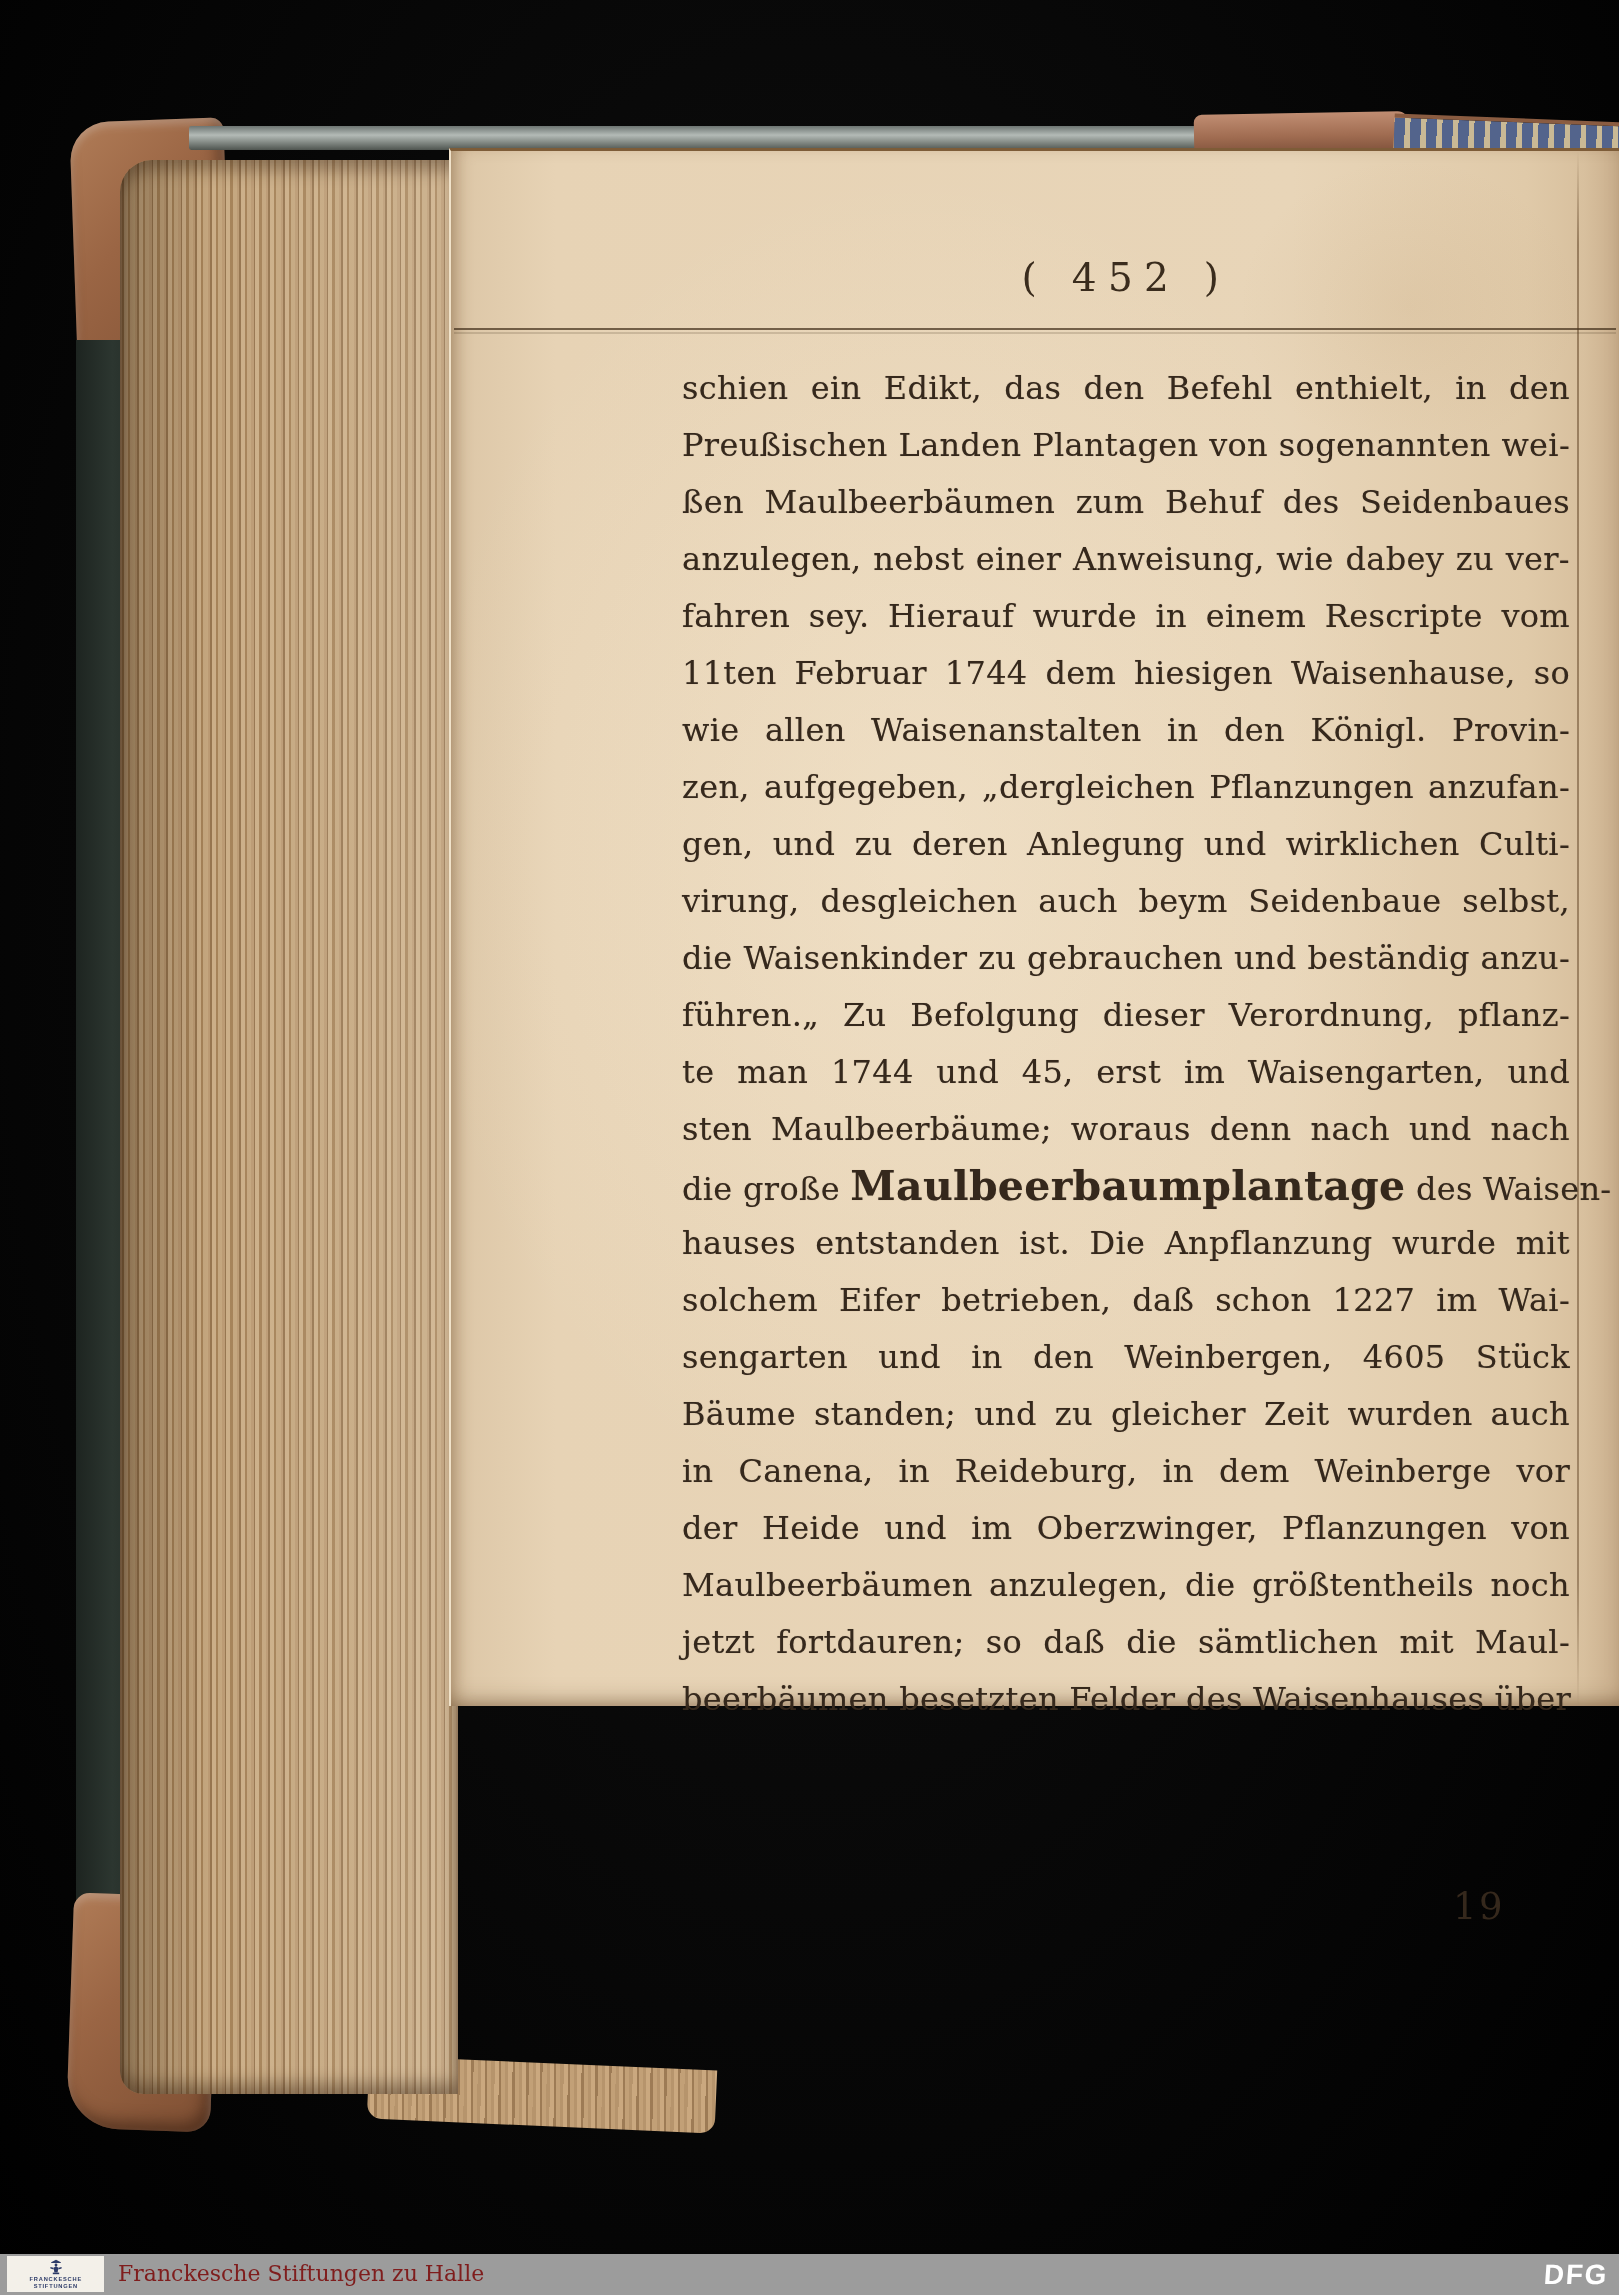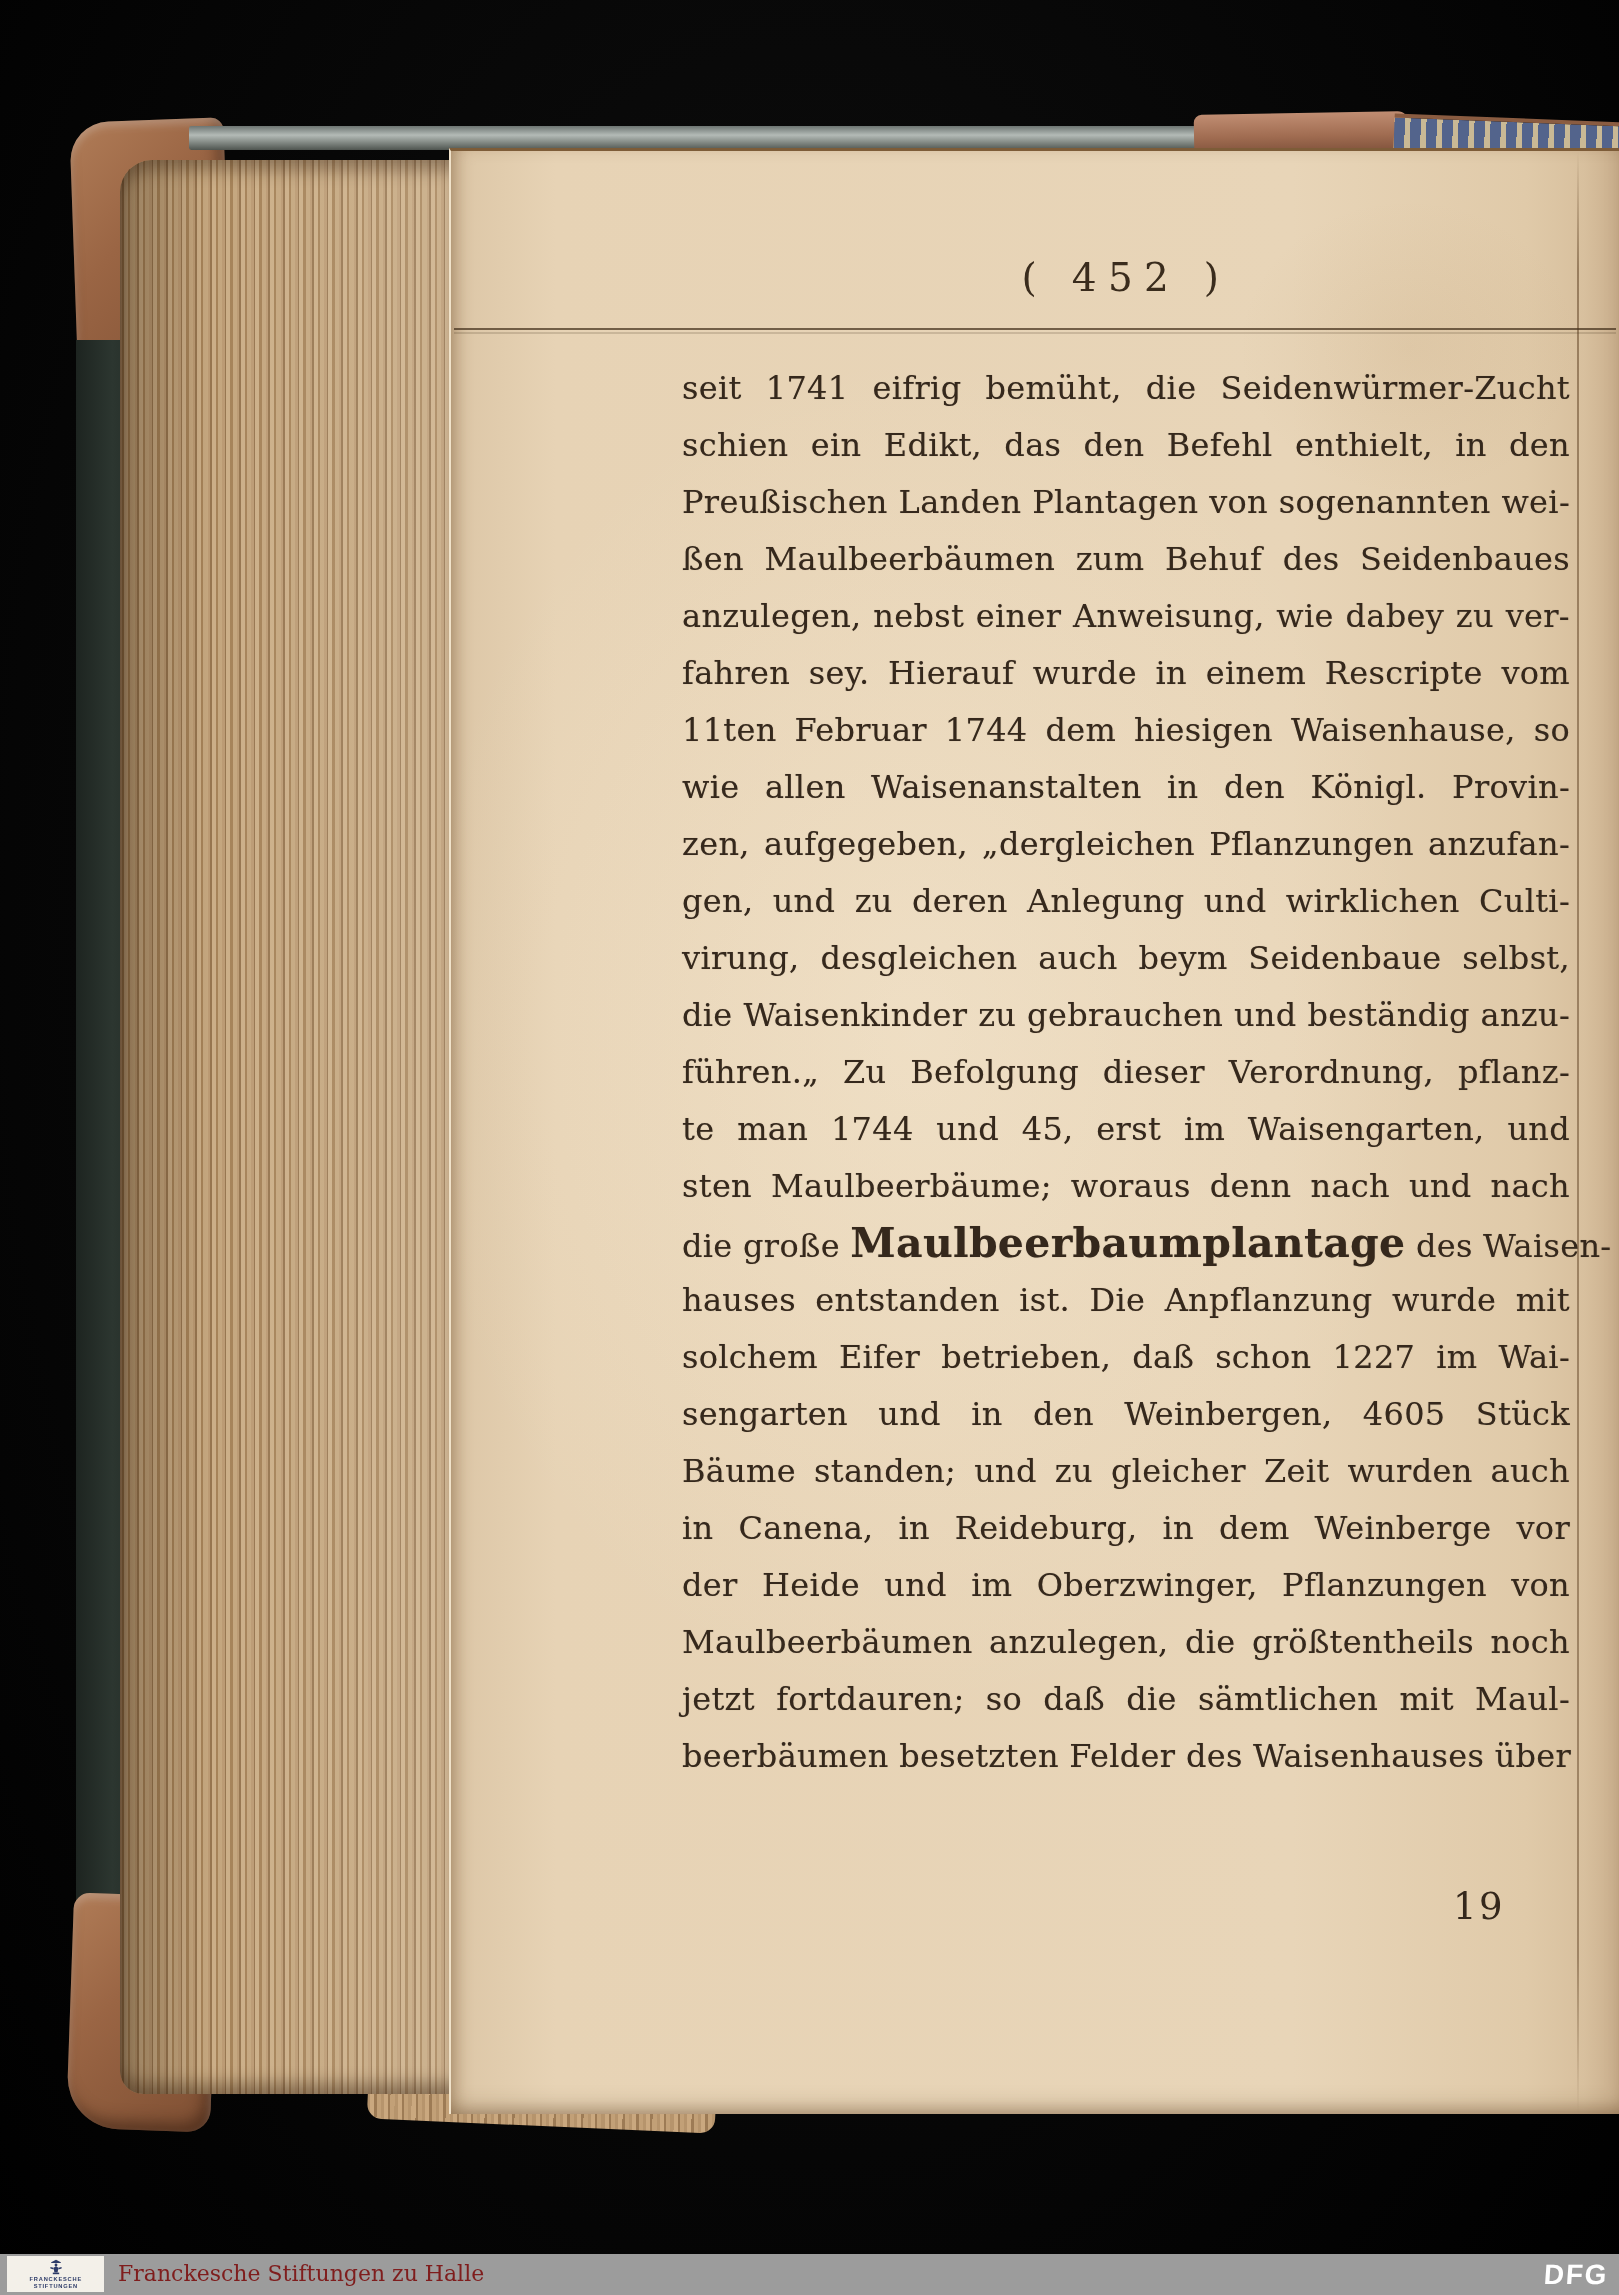--- a/index.html
+++ b/index.html
@@ -51,21 +51,21 @@
   }
   .bottom-edge{
     position:absolute;left:368px;top:2063px;width:348px;height:63px;
     transform:rotate(2.5deg);
     background:repeating-linear-gradient(88deg,#b6첫946c 0 3.2px,#caa87f 3.2px 7.3px,#9d7b55 7.3px 9.7px,#c2a077 9.7px 13.8px);
     background:repeating-linear-gradient(88deg,#b6946c 0 3.2px,#caa87f 3.2px 7.3px,#9d7b55 7.3px 9.7px,#c2a077 9.7px 13.8px);
     border-radius:0 0 14.6px 14.6px;
   }
   
   .page{
-    position:absolute;left:449px;top:148px;width:1170px;height:1966px;
+    position:absolute;left:449px;top:148px;width:1170px;height:1558px;
     border-top:3.2px solid #7d5c38;
     border-left:2.4px solid #f0e2ca;
     box-sizing:border-box;
     background:
       radial-gradient(ellipse 243px 211px at 82% 10%, rgba(170,130,80,.10), rgba(170,130,80,0) 70%),
       radial-gradient(ellipse 729px 972px at 40% 45%, rgba(252,242,222,.35), rgba(252,242,222,0) 70%),
       linear-gradient(90deg,#dcc6a6 0%,#e7d3b5 9%,#e8d5b8 72%,#e0caa9 92%,#d8c09e 97%,#c9ae8c 100%);
     box-shadow:inset 11.3px 0 18px -8px rgba(110,75,40,.45), inset 0 -14.6px 21px -11.3px rgba(90,60,30,.5);
   }
   .crease{
@@ -134,21 +134,20 @@
   <div class="bottom-edge"></div>
   <div class="fore-edge"></div>
 
   <div class="page">
     <div class="crease"></div>
 
     <div class="page-number">( 452 )</div>
     <div class="header-rule"></div>
 
     <div class="text-block">
-      <div class="tline">seit 1741 eifrig bemüht, die Seidenwürmer-Zucht</div>
       <div class="tline">schien ein Edikt, das den Befehl enthielt, in den</div>
       <div class="tline">Preußischen Landen Plantagen von sogenannten wei-</div>
       <div class="tline">ßen Maulbeerbäumen zum Behuf des Seidenbaues</div>
       <div class="tline">anzulegen, nebst einer Anweisung, wie dabey zu ver-</div>
       <div class="tline">fahren sey. Hierauf wurde in einem Rescripte vom</div>
       <div class="tline">11ten Februar 1744 dem hiesigen Waisenhause, so</div>
       <div class="tline">wie allen Waisenanstalten in den Königl. Provin-</div>
       <div class="tline">zen, aufgegeben, „dergleichen Pflanzungen anzufan-</div>
       <div class="tline">gen, und zu deren Anlegung und wirklichen Culti-</div>
       <div class="tline">virung, desgleichen auch beym Seidenbaue selbst,</div>

